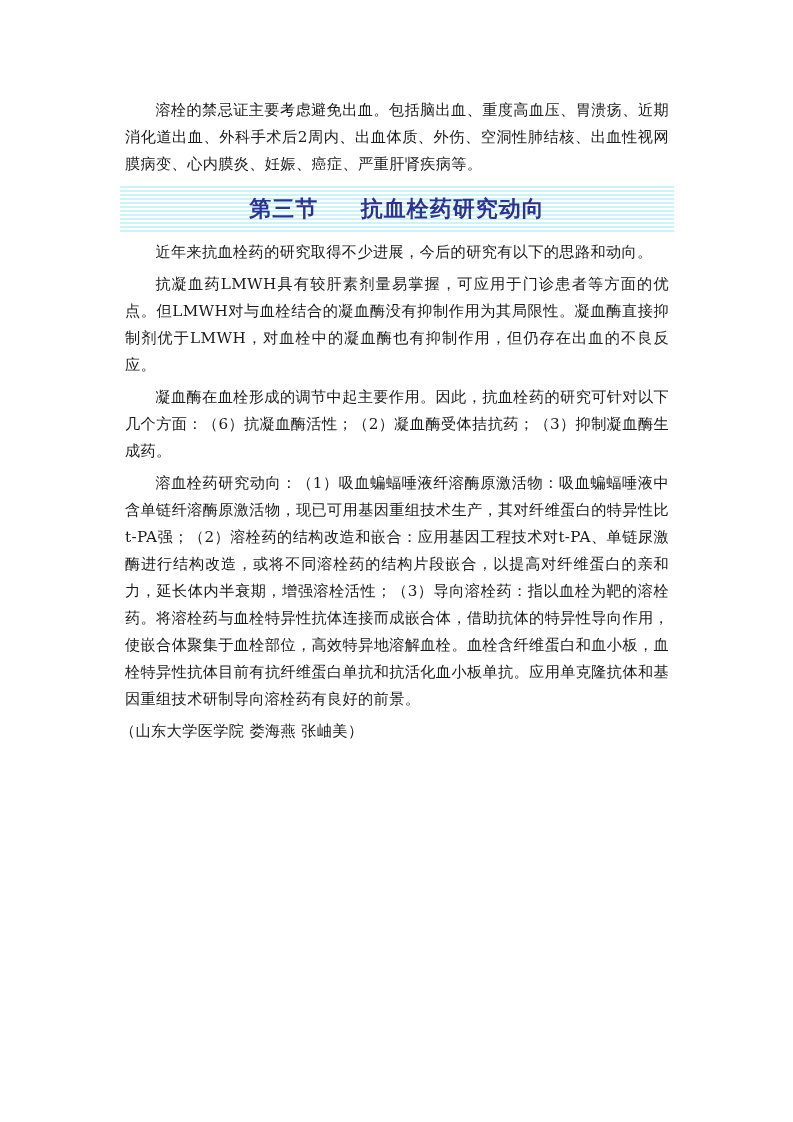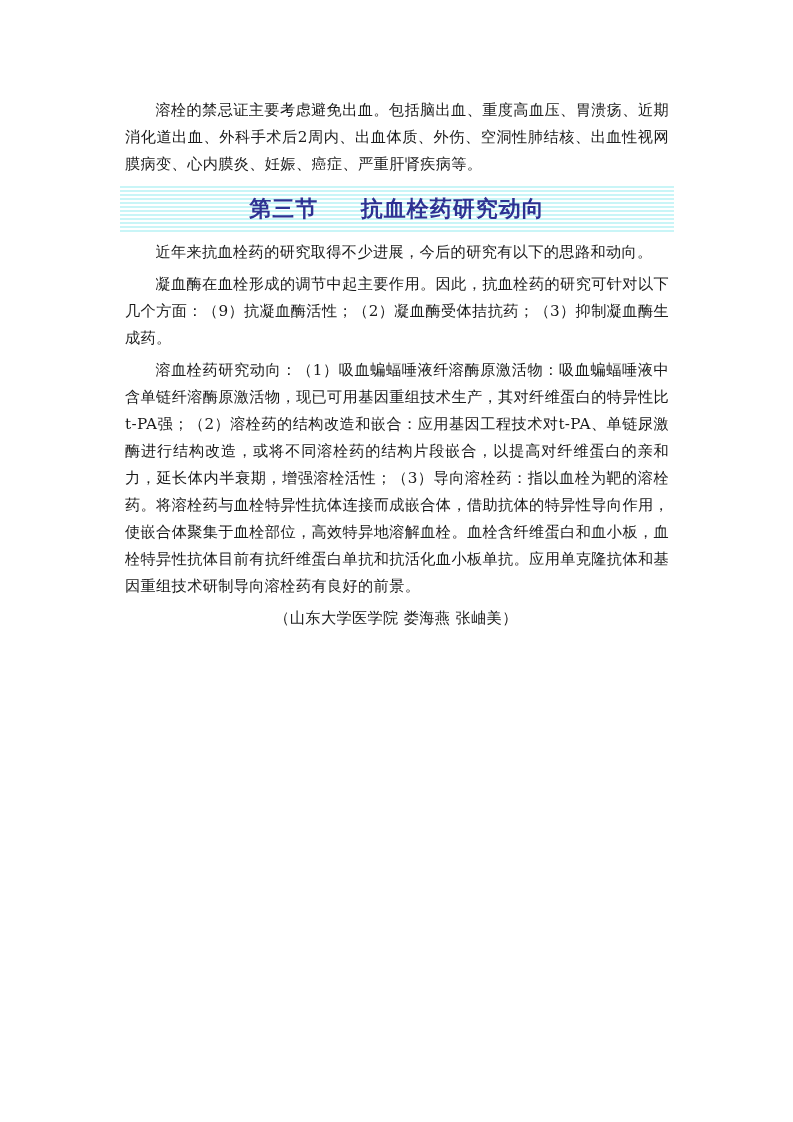--- a/index.html
+++ b/index.html
@@ -50,35 +50,36 @@
       font-size: 22px;
       letter-spacing: 1px;
       color: #2e3192;
       padding: 0 4px;
       white-space: pre;
     }
     .signature {
       margin: 2px 0 0 0;
       font-size: 15.2px;
       line-height: 27px;
-      text-align: center;
+      text-align: left;
       letter-spacing: 0.35px;
       padding-right: 2px;
     }
   </style>
 </head>
 <body>
 
 <div class="page">
 
   <p class="para">溶栓的禁忌证主要考虑避免出血。包括脑出血、重度高血压、胃溃疡、近期消化道出血、外科手术后2周内、出血体质、外伤、空洞性肺结核、出血性视网膜病变、心内膜炎、妊娠、癌症、严重肝肾疾病等。</p>
 
   <div class="heading-band">
     <span class="heading-text"><span>第三节</span>   <span>抗血栓药研究动向</span></span>
   </div>
 
   <p class="para">近年来抗血栓药的研究取得不少进展，今后的研究有以下的思路和动向。</p>
-  <p class="para">凝血酶在血栓形成的调节中起主要作用。因此，抗血栓药的研究可针对以下几个方面：（9）抗凝血酶活性；（2）凝血酶受体拮抗药；（3）抑制凝血酶生成药。</p>
+  <p class="para">抗凝血药LMWH具有较肝素剂量易掌握，可应用于门诊患者等方面的优点。但LMWH对与血栓结合的凝血酶没有抑制作用为其局限性。凝血酶直接抑制剂优于LMWH，对血栓中的凝血酶也有抑制作用，但仍存在出血的不良反应。</p>
+  <p class="para">凝血酶在血栓形成的调节中起主要作用。因此，抗血栓药的研究可针对以下几个方面：（6）抗凝血酶活性；（2）凝血酶受体拮抗药；（3）抑制凝血酶生成药。</p>
   <p class="para">溶血栓药研究动向：（1）吸血蝙蝠唾液纤溶酶原激活物：吸血蝙蝠唾液中含单链纤溶酶原激活物，现已可用基因重组技术生产，其对纤维蛋白的特异性比t-PA强；（2）溶栓药的结构改造和嵌合：应用基因工程技术对t-PA、单链尿激酶进行结构改造，或将不同溶栓药的结构片段嵌合，以提高对纤维蛋白的亲和力，延长体内半衰期，增强溶栓活性；（3）导向溶栓药：指以血栓为靶的溶栓药。将溶栓药与血栓特异性抗体连接而成嵌合体，借助抗体的特异性导向作用，使嵌合体聚集于血栓部位，高效特异地溶解血栓。血栓含纤维蛋白和血小板，血栓特异性抗体目前有抗纤维蛋白单抗和抗活化血小板单抗。应用单克隆抗体和基因重组技术研制导向溶栓药有良好的前景。</p>
 
   <p class="signature">（山东大学医学院  娄海燕  张岫美）</p>
 
 </div>
 
 </body></html>

